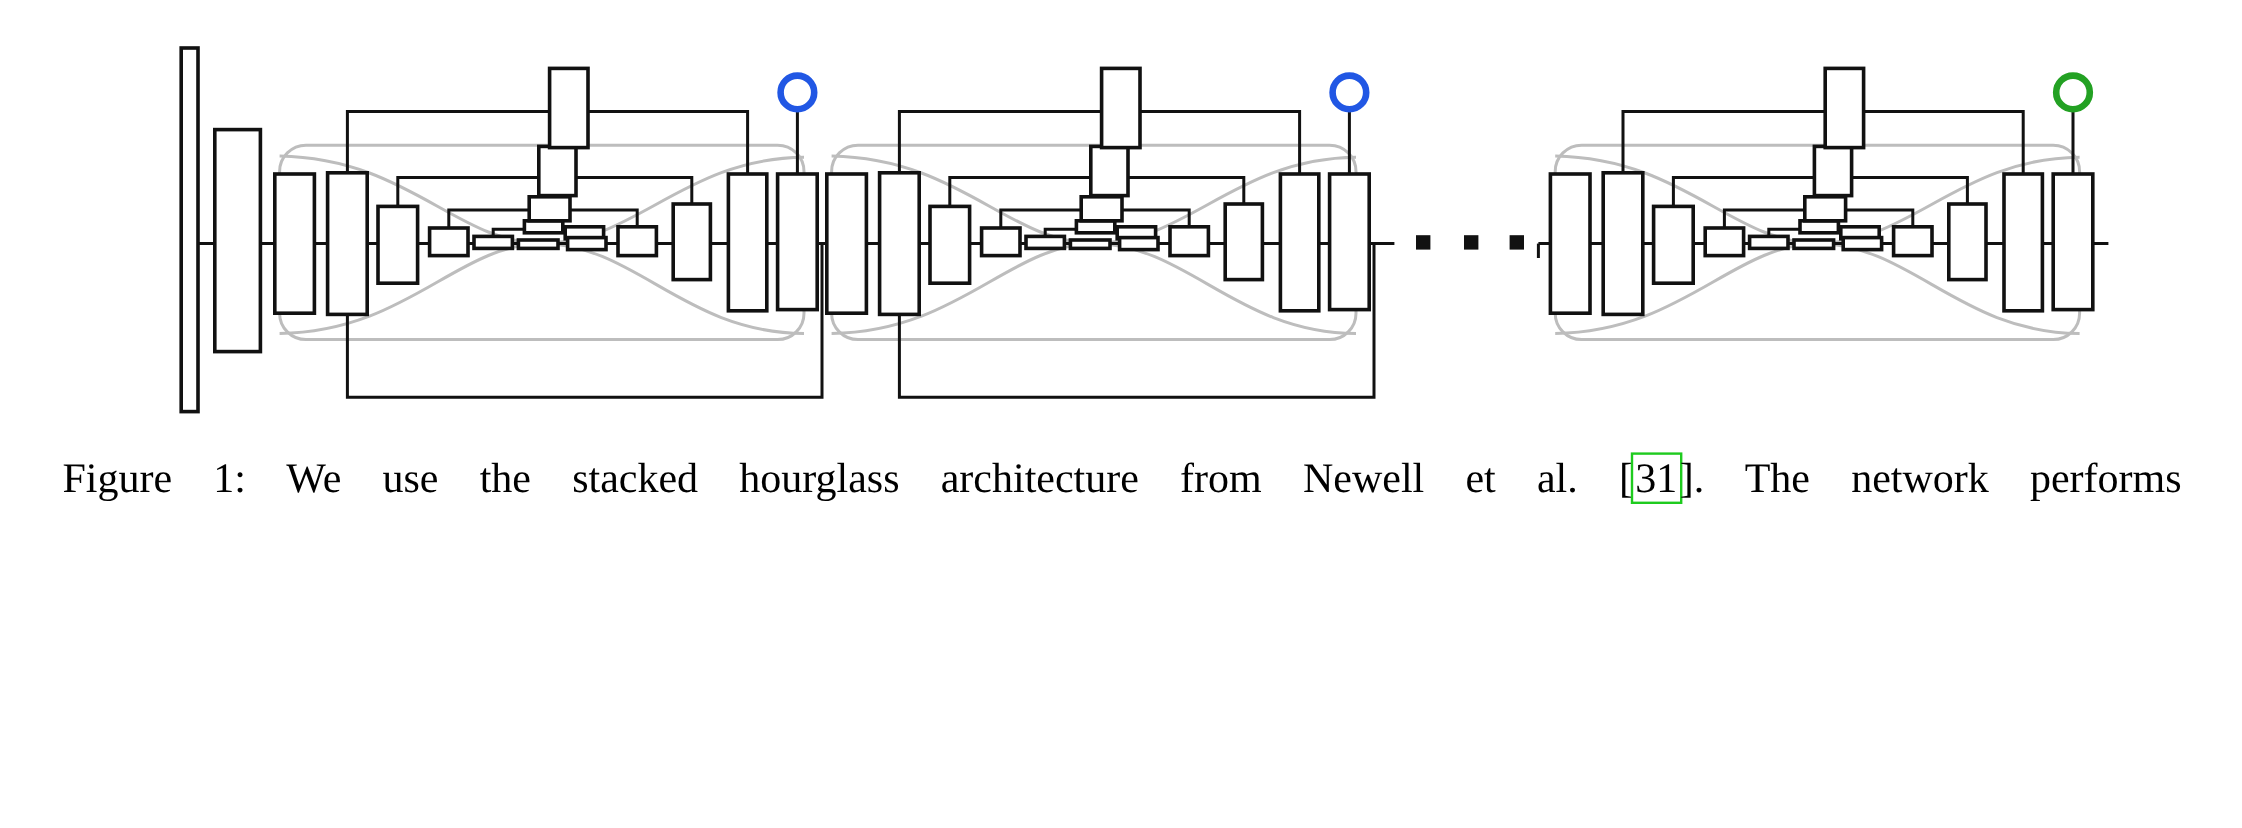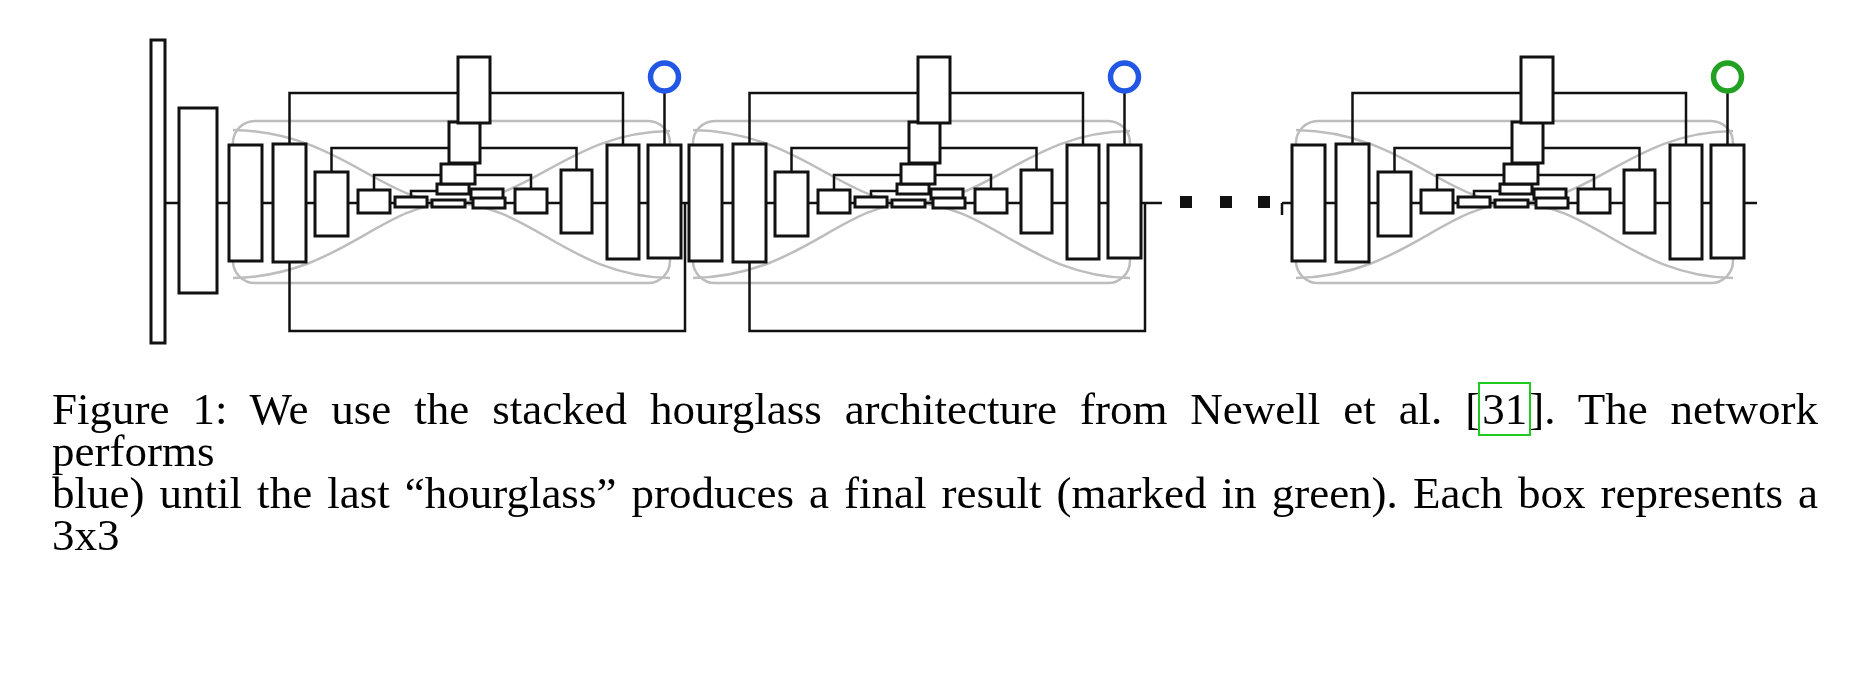--- a/index.html
+++ b/index.html
@@ -1,21 +1,21 @@
 <!DOCTYPE html>
 <html><head>
 <meta charset="utf-8">
 <style>
   html,body{margin:0;padding:0;background:#ffffff;}
   body{width:1868px;height:690px;overflow:hidden;font-family:"Liberation Serif",serif;}
   .page{width:1868px;height:690px;background:#fff;}
   .diagram-wrap{width:1868px;height:372px;}
   svg{display:block;}
-  .caption{padding:0 50px 0 52px;margin-top:16px;color:#000;
-           font-family:"Liberation Serif",serif;font-size:45px;line-height:42px;}
+  .caption{padding:0 50px 0 52px;margin-top:6px;color:#000;
+           font-family:"Liberation Serif",serif;font-size:35px;line-height:42px;}
   .cap-line{text-align:justify;white-space:normal;}
   .cap-line.just{text-align-last:justify;}
   .cite{border:2.5px solid #1ecb1e;padding:0 2px;margin:0 -2px;}
 </style>
 </head>
 <body>
 
 <div class="page">
 
   <div class="diagram-wrap">
@@ -103,16 +103,15 @@
         <rect x="458" y="57" width="32" height="66" transform="translate(1063,0)" fill="#ffffff" stroke="#111111" stroke-width="3"></rect>
         <line x1="664.5" y1="92" x2="664.5" y2="145" transform="translate(1063,0)" stroke="#111111" stroke-width="2.5"></line>
         <circle cx="664.5" cy="77" r="14" transform="translate(1063,0)" fill="#ffffff" stroke="#23a123" stroke-width="5.5"></circle>
         <rect x="151" y="40" width="14" height="303" fill="#ffffff" stroke="#111111" stroke-width="3"></rect>
         <rect x="179" y="108" width="38" height="185" fill="#ffffff" stroke="#111111" stroke-width="3"></rect>
       </svg>
   </div>
 
   <div class="caption">
     <div class="cap-line just"><span>Figure 1: We use the stacked hourglass architecture from Newell et al. [</span><span class="cite">31</span><span>]. The network performs</span></div>
-    <div class="cap-line just">blue) until the last “hourglass” produces a final result (marked in green). Each box represents a 3x3</div>
   </div>
 
 </div>
 
 </body></html>

